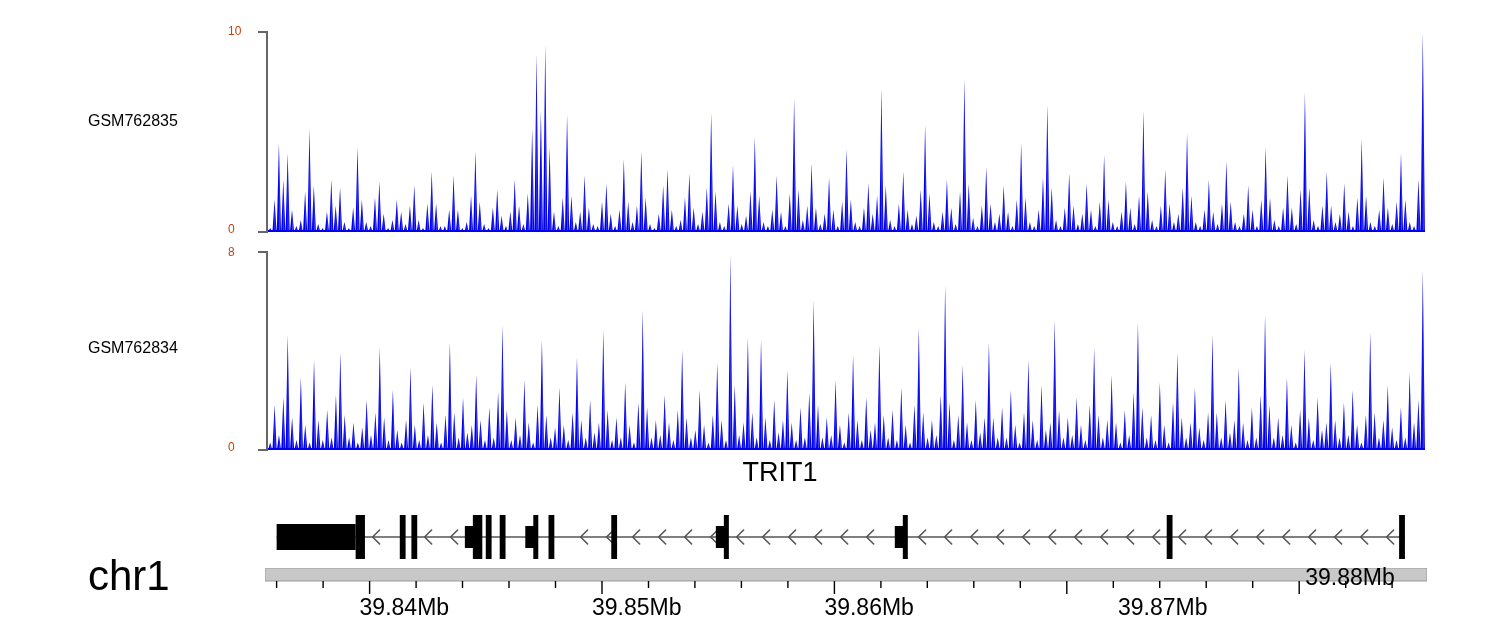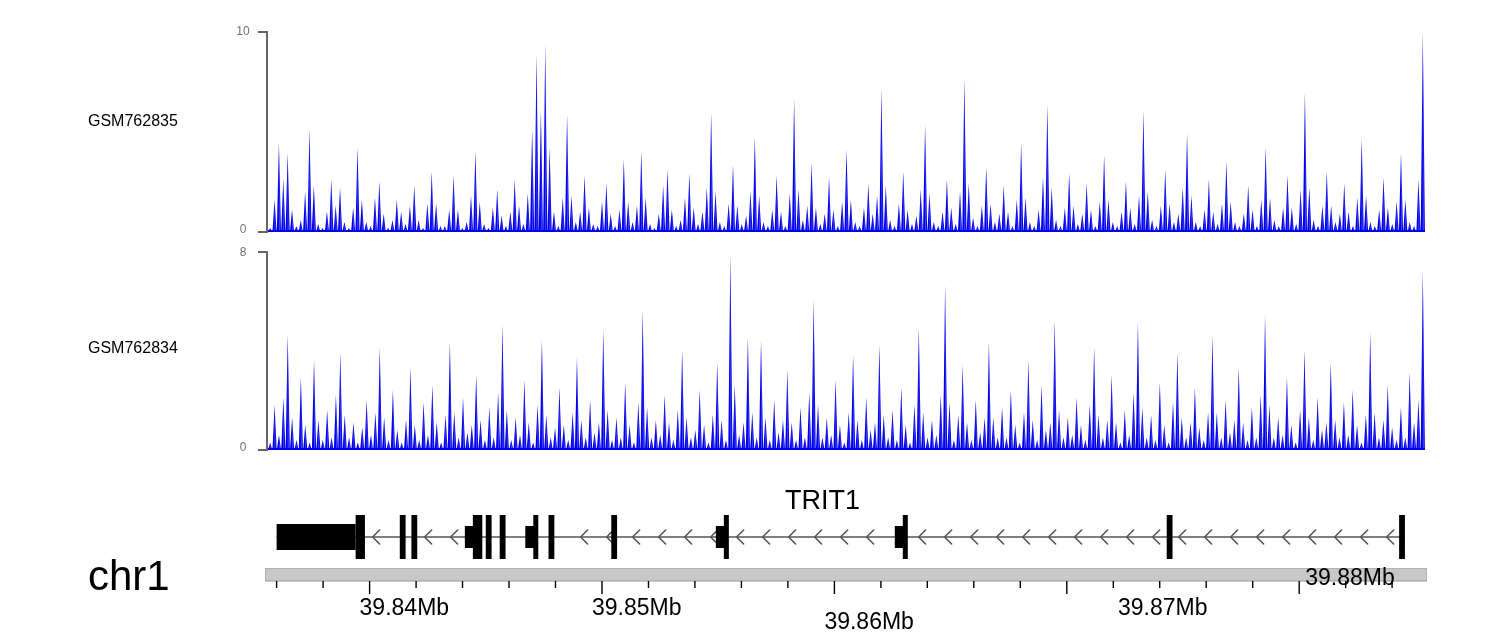--- a/index.html
+++ b/index.html
@@ -28,23 +28,23 @@
   .gene-name{
     position:absolute;
     font-size:27px;
     color:#000;
     white-space:nowrap;
     text-align:center;
   }
   .axis-tick-label{
     position:absolute;
     font-size:12px;
-    color:#737373;
-    white-space:nowrap;
-    text-align:center;
+    color:#c2410c;
+    white-space:nowrap;
+    text-align:left;
   }
   .ruler-label{
     position:absolute;
     font-size:23px;
     color:#000;
     white-space:nowrap;
   }
 
   .data-panel{position:absolute;}
   .data-panel svg{display:block;}
@@ -90,21 +90,21 @@
   </div>
 
   <div class="data-panel" id="panel-1" style="left:268px;top:250px;width:1157px;height:200px;">
       <svg width="1157" height="200" viewBox="0 0 1157 200">
         <path d="M0,200 L0.09,200 L2.19,192.50 L4.29,200 L4.47,200 L6.57,155.00 L8.68,200 L8.85,200 L10.96,185.00 L13.06,200 L13.24,200 L15.34,147.50 L17.44,200 L17.62,200 L19.72,85.00 L21.83,200 L22.00,200 L24.10,167.50 L26.21,200 L26.38,200 L28.49,190.00 L30.59,200 L30.77,200 L32.87,127.50 L34.97,200 L35.15,200 L37.25,175.00 L39.36,200 L39.53,200 L41.63,192.50 L43.74,200 L43.91,200 L46.02,110.00 L48.12,200 L48.30,200 L50.40,170.00 L52.50,200 L52.68,200 L54.78,190.00 L56.89,200 L57.06,200 L59.16,160.00 L61.27,200 L61.44,200 L63.55,187.50 L65.65,200 L65.83,200 L67.93,145.00 L70.03,200 L70.21,200 L72.31,102.50 L74.42,200 L74.59,200 L76.70,165.00 L78.80,200 L78.97,200 L81.08,187.50 L83.18,200 L83.36,200 L85.46,172.50 L87.56,200 L87.74,200 L89.84,192.50 L91.95,200 L92.12,200 L94.23,177.50 L96.33,200 L96.50,200 L98.61,150.00 L100.71,200 L100.89,200 L102.99,185.00 L105.09,200 L105.27,200 L107.37,162.50 L109.48,200 L109.65,200 L111.76,97.50 L113.86,200 L114.03,200 L116.14,167.50 L118.24,200 L118.42,200 L120.52,190.00 L122.62,200 L122.80,200 L124.90,140.00 L127.01,200 L127.18,200 L129.29,180.00 L131.39,200 L131.56,200 L133.67,192.50 L135.77,200 L135.95,200 L138.05,170.00 L140.15,200 L140.33,200 L142.43,117.50 L144.54,200 L144.71,200 L146.82,175.00 L148.92,200 L149.10,200 L151.20,190.00 L153.30,200 L153.48,200 L155.58,152.50 L157.69,200 L157.86,200 L159.96,185.00 L162.07,200 L162.24,200 L164.35,135.00 L166.45,200 L166.63,200 L168.73,172.50 L170.83,200 L171.01,200 L173.11,192.50 L175.22,200 L175.39,200 L177.49,165.00 L179.60,200 L179.77,200 L181.88,92.50 L183.98,200 L184.16,200 L186.26,162.50 L188.36,200 L188.54,200 L190.64,187.50 L192.75,200 L192.92,200 L195.02,147.50 L197.13,200 L197.30,200 L199.41,182.50 L201.51,200 L201.69,200 L203.79,175.00 L205.89,200 L206.07,200 L208.17,125.00 L210.28,200 L210.45,200 L212.55,170.00 L214.66,200 L214.83,200 L216.94,190.00 L219.04,200 L219.22,200 L221.32,157.50 L223.42,200 L223.60,200 L225.70,187.50 L227.81,200 L227.98,200 L230.09,142.50 L232.19,200 L232.36,200 L234.47,75.00 L236.57,200 L236.75,200 L238.85,160.00 L240.95,200 L241.13,200 L243.23,190.00 L245.34,200 L245.51,200 L247.62,167.50 L249.72,200 L249.89,200 L252.00,185.00 L254.10,200 L254.28,200 L256.38,130.00 L258.48,200 L258.66,200 L260.76,172.50 L262.87,200 L263.04,200 L265.15,192.50 L267.25,200 L267.42,200 L269.53,155.00 L271.63,200 L271.81,200 L273.91,90.00 L276.01,200 L276.19,200 L278.29,165.00 L280.40,200 L280.57,200 L282.68,187.50 L284.78,200 L284.96,200 L287.06,177.50 L289.16,200 L289.34,200 L291.44,137.50 L293.54,200 L293.72,200 L295.82,175.00 L297.93,200 L298.10,200 L300.21,190.00 L302.31,200 L302.49,200 L304.59,162.50 L306.69,200 L306.87,200 L308.97,107.50 L311.08,200 L311.25,200 L313.35,170.00 L315.46,200 L315.63,200 L317.74,187.50 L319.84,200 L320.02,200 L322.12,150.00 L324.22,200 L324.40,200 L326.50,182.50 L328.61,200 L328.78,200 L330.88,172.50 L332.99,200 L333.16,200 L335.27,80.00 L337.37,200 L337.55,200 L339.65,160.00 L341.75,200 L341.93,200 L344.03,190.00 L346.14,200 L346.31,200 L348.41,167.50 L350.52,200 L350.69,200 L352.80,187.50 L354.90,200 L355.08,200 L357.18,132.50 L359.28,200 L359.46,200 L361.56,175.00 L363.67,200 L363.84,200 L365.95,192.50 L368.05,200 L368.22,200 L370.33,152.50 L372.43,200 L372.61,200 L374.71,60.00 L376.81,200 L376.99,200 L379.09,157.50 L381.20,200 L381.37,200 L383.48,187.50 L385.58,200 L385.75,200 L387.86,170.00 L389.96,200 L390.14,200 L392.24,185.00 L394.34,200 L394.52,200 L396.62,145.00 L398.73,200 L398.90,200 L401.01,172.50 L403.11,200 L403.28,200 L405.39,190.00 L407.49,200 L407.67,200 L409.77,160.00 L411.87,200 L412.05,200 L414.15,100.00 L416.26,200 L416.43,200 L418.54,167.50 L420.64,200 L420.81,200 L422.92,187.50 L425.02,200 L425.20,200 L427.30,180.00 L429.40,200 L429.58,200 L431.68,140.00 L433.79,200 L433.96,200 L436.07,175.00 L438.17,200 L438.35,200 L440.45,192.50 L442.55,200 L442.73,200 L444.83,165.00 L446.94,200 L447.11,200 L449.21,112.50 L451.32,200 L451.49,200 L453.60,170.00 L455.70,200 L455.88,200 L457.98,190.00 L460.08,200 L460.26,200 L462.36,5.00 L464.47,200 L464.64,200 L466.74,135.00 L468.85,200 L469.02,200 L471.13,185.00 L473.23,200 L473.41,200 L475.51,172.50 L477.61,200 L477.79,200 L479.89,87.50 L482.00,200 L482.17,200 L484.27,162.50 L486.38,200 L486.55,200 L488.66,187.50 L490.76,200 L490.94,200 L493.04,90.00 L495.14,200 L495.32,200 L497.42,167.50 L499.53,200 L499.70,200 L501.80,190.00 L503.91,200 L504.08,200 L506.19,150.00 L508.29,200 L508.47,200 L510.57,182.50 L512.67,200 L512.85,200 L514.95,170.00 L517.06,200 L517.23,200 L519.34,120.00 L521.44,200 L521.61,200 L523.72,172.50 L525.82,200 L526.00,200 L528.10,190.00 L530.20,200 L530.38,200 L532.48,157.50 L534.59,200 L534.76,200 L536.87,187.50 L538.97,200 L539.14,200 L541.25,142.50 L543.35,200 L543.53,200 L545.63,50.00 L547.73,200 L547.91,200 L550.01,155.00 L552.12,200 L552.29,200 L554.40,187.50 L556.50,200 L556.67,200 L558.78,167.50 L560.88,200 L561.06,200 L563.16,185.00 L565.26,200 L565.44,200 L567.54,130.00 L569.65,200 L569.82,200 L571.93,175.00 L574.03,200 L574.21,200 L576.31,192.50 L578.41,200 L578.59,200 L580.69,162.50 L582.79,200 L582.97,200 L585.07,105.00 L587.18,200 L587.35,200 L589.46,170.00 L591.56,200 L591.74,200 L593.84,190.00 L595.94,200 L596.12,200 L598.22,147.50 L600.33,200 L600.50,200 L602.60,180.00 L604.71,200 L604.88,200 L606.99,172.50 L609.09,200 L609.27,200 L611.37,95.00 L613.47,200 L613.65,200 L615.75,165.00 L617.86,200 L618.03,200 L620.13,187.50 L622.24,200 L622.41,200 L624.52,160.00 L626.62,200 L626.80,200 L628.90,190.00 L631.00,200 L631.18,200 L633.28,137.50 L635.39,200 L635.56,200 L637.66,175.00 L639.77,200 L639.94,200 L642.05,192.50 L644.15,200 L644.33,200 L646.43,155.00 L648.53,200 L648.71,200 L650.81,77.50 L652.92,200 L653.09,200 L655.20,162.50 L657.30,200 L657.47,200 L659.58,187.50 L661.68,200 L661.86,200 L663.96,170.00 L666.06,200 L666.24,200 L668.34,185.00 L670.45,200 L670.62,200 L672.73,145.00 L674.83,200 L675.00,200 L677.11,35.00 L679.21,200 L679.39,200 L681.49,152.50 L683.59,200 L683.77,200 L685.87,190.00 L687.98,200 L688.15,200 L690.26,165.00 L692.36,200 L692.53,200 L694.64,115.00 L696.74,200 L696.92,200 L699.02,172.50 L701.12,200 L701.30,200 L703.40,190.00 L705.51,200 L705.68,200 L707.79,150.00 L709.89,200 L710.06,200 L712.17,182.50 L714.27,200 L714.45,200 L716.55,167.50 L718.65,200 L718.83,200 L720.93,92.50 L723.04,200 L723.21,200 L725.32,167.50 L727.42,200 L727.60,200 L729.70,187.50 L731.80,200 L731.98,200 L734.08,157.50 L736.19,200 L736.36,200 L738.46,187.50 L740.57,200 L740.74,200 L742.85,140.00 L744.95,200 L745.13,200 L747.23,175.00 L749.33,200 L749.51,200 L751.61,192.50 L753.72,200 L753.89,200 L755.99,162.50 L758.10,200 L758.27,200 L760.38,110.00 L762.48,200 L762.66,200 L764.76,170.00 L766.86,200 L767.04,200 L769.14,190.00 L771.25,200 L771.42,200 L773.52,135.00 L775.63,200 L775.80,200 L777.91,180.00 L780.01,200 L780.19,200 L782.29,172.50 L784.39,200 L784.57,200 L786.67,70.00 L788.78,200 L788.95,200 L791.05,160.00 L793.16,200 L793.33,200 L795.44,187.50 L797.54,200 L797.72,200 L799.82,167.50 L801.92,200 L802.10,200 L804.20,185.00 L806.31,200 L806.48,200 L808.59,147.50 L810.69,200 L810.86,200 L812.97,175.00 L815.07,200 L815.25,200 L817.35,190.00 L819.45,200 L819.63,200 L821.73,155.00 L823.84,200 L824.01,200 L826.12,97.50 L828.22,200 L828.39,200 L830.50,165.00 L832.60,200 L832.78,200 L834.88,187.50 L836.98,200 L837.16,200 L839.26,170.00 L841.37,200 L841.54,200 L843.65,125.00 L845.75,200 L845.92,200 L848.03,172.50 L850.13,200 L850.31,200 L852.41,192.50 L854.51,200 L854.69,200 L856.79,160.00 L858.90,200 L859.07,200 L861.18,185.00 L863.28,200 L863.46,200 L865.56,142.50 L867.66,200 L867.84,200 L869.94,72.50 L872.04,200 L872.22,200 L874.32,157.50 L876.43,200 L876.60,200 L878.71,187.50 L880.81,200 L880.99,200 L883.09,165.00 L885.19,200 L885.37,200 L887.47,190.00 L889.58,200 L889.75,200 L891.85,132.50 L893.96,200 L894.13,200 L896.24,175.00 L898.34,200 L898.52,200 L900.62,192.50 L902.72,200 L902.90,200 L905.00,152.50 L907.11,200 L907.28,200 L909.38,102.50 L911.49,200 L911.66,200 L913.77,167.50 L915.87,200 L916.05,200 L918.15,187.50 L920.25,200 L920.43,200 L922.53,172.50 L924.64,200 L924.81,200 L926.91,137.50 L929.02,200 L929.19,200 L931.30,177.50 L933.40,200 L933.58,200 L935.68,190.00 L937.78,200 L937.96,200 L940.06,162.50 L942.17,200 L942.34,200 L944.45,85.00 L946.55,200 L946.72,200 L948.83,162.50 L950.93,200 L951.11,200 L953.21,187.50 L955.31,200 L955.49,200 L957.59,150.00 L959.70,200 L959.87,200 L961.98,182.50 L964.08,200 L964.25,200 L966.36,170.00 L968.46,200 L968.64,200 L970.74,117.50 L972.84,200 L973.02,200 L975.12,172.50 L977.23,200 L977.40,200 L979.51,190.00 L981.61,200 L981.78,200 L983.89,157.50 L985.99,200 L986.17,200 L988.27,187.50 L990.37,200 L990.55,200 L992.65,145.00 L994.76,200 L994.93,200 L997.04,65.00 L999.14,200 L999.31,200 L1001.42,155.00 L1003.52,200 L1003.70,200 L1005.80,187.50 L1007.90,200 L1008.08,200 L1010.18,167.50 L1012.29,200 L1012.46,200 L1014.57,185.00 L1016.67,200 L1016.85,200 L1018.95,127.50 L1021.05,200 L1021.23,200 L1023.33,175.00 L1025.44,200 L1025.61,200 L1027.71,192.50 L1029.82,200 L1029.99,200 L1032.10,160.00 L1034.20,200 L1034.38,200 L1036.48,100.00 L1038.58,200 L1038.76,200 L1040.86,167.50 L1042.97,200 L1043.14,200 L1045.24,190.00 L1047.35,200 L1047.52,200 L1049.63,147.50 L1051.73,200 L1051.91,200 L1054.01,180.00 L1056.11,200 L1056.29,200 L1058.39,172.50 L1060.50,200 L1060.67,200 L1062.77,112.50 L1064.88,200 L1065.05,200 L1067.16,170.00 L1069.26,200 L1069.44,200 L1071.54,187.50 L1073.64,200 L1073.82,200 L1075.92,152.50 L1078.03,200 L1078.20,200 L1080.30,185.00 L1082.41,200 L1082.58,200 L1084.69,140.00 L1086.79,200 L1086.97,200 L1089.07,175.00 L1091.17,200 L1091.35,200 L1093.45,192.50 L1095.56,200 L1095.73,200 L1097.84,165.00 L1099.94,200 L1100.11,200 L1102.22,82.50 L1104.32,200 L1104.50,200 L1106.60,162.50 L1108.70,200 L1108.88,200 L1110.98,187.50 L1113.09,200 L1113.26,200 L1115.37,170.00 L1117.47,200 L1117.64,200 L1119.75,135.00 L1121.85,200 L1122.03,200 L1124.13,177.50 L1126.23,200 L1126.41,200 L1128.51,190.00 L1130.62,200 L1130.79,200 L1132.90,157.50 L1135.00,200 L1135.17,200 L1137.28,187.50 L1139.38,200 L1139.56,200 L1141.66,122.50 L1143.76,200 L1143.94,200 L1146.04,172.50 L1148.15,200 L1148.32,200 L1150.43,150.00 L1152.53,200 L1152.71,200 L1154.81,20.00 L1156.91,200 L1157,200 Z" fill="#0000EE"></path>
         <path d="M2.19,192.50 L3.16,200 L2.19,200 Z M6.57,155.00 L7.54,200 L6.57,200 Z M10.96,185.00 L11.92,200 L10.96,200 Z M15.34,147.50 L16.30,200 L15.34,200 Z M19.72,85.00 L20.69,200 L19.72,200 Z M24.10,167.50 L25.07,200 L24.10,200 Z M28.49,190.00 L29.45,200 L28.49,200 Z M32.87,127.50 L33.83,200 L32.87,200 Z M37.25,175.00 L38.22,200 L37.25,200 Z M41.63,192.50 L42.60,200 L41.63,200 Z M46.02,110.00 L46.98,200 L46.02,200 Z M50.40,170.00 L51.36,200 L50.40,200 Z M54.78,190.00 L55.75,200 L54.78,200 Z M59.16,160.00 L60.13,200 L59.16,200 Z M63.55,187.50 L64.51,200 L63.55,200 Z M67.93,145.00 L68.89,200 L67.93,200 Z M72.31,102.50 L73.28,200 L72.31,200 Z M76.70,165.00 L77.66,200 L76.70,200 Z M81.08,187.50 L82.04,200 L81.08,200 Z M85.46,172.50 L86.42,200 L85.46,200 Z M89.84,192.50 L90.81,200 L89.84,200 Z M94.23,177.50 L95.19,200 L94.23,200 Z M98.61,150.00 L99.57,200 L98.61,200 Z M102.99,185.00 L103.95,200 L102.99,200 Z M107.37,162.50 L108.34,200 L107.37,200 Z M111.76,97.50 L112.72,200 L111.76,200 Z M116.14,167.50 L117.10,200 L116.14,200 Z M120.52,190.00 L121.49,200 L120.52,200 Z M124.90,140.00 L125.87,200 L124.90,200 Z M129.29,180.00 L130.25,200 L129.29,200 Z M133.67,192.50 L134.63,200 L133.67,200 Z M138.05,170.00 L139.02,200 L138.05,200 Z M142.43,117.50 L143.40,200 L142.43,200 Z M146.82,175.00 L147.78,200 L146.82,200 Z M151.20,190.00 L152.16,200 L151.20,200 Z M155.58,152.50 L156.55,200 L155.58,200 Z M159.96,185.00 L160.93,200 L159.96,200 Z M164.35,135.00 L165.31,200 L164.35,200 Z M168.73,172.50 L169.69,200 L168.73,200 Z M173.11,192.50 L174.08,200 L173.11,200 Z M177.49,165.00 L178.46,200 L177.49,200 Z M181.88,92.50 L182.84,200 L181.88,200 Z M186.26,162.50 L187.22,200 L186.26,200 Z M190.64,187.50 L191.61,200 L190.64,200 Z M195.02,147.50 L195.99,200 L195.02,200 Z M199.41,182.50 L200.37,200 L199.41,200 Z M203.79,175.00 L204.75,200 L203.79,200 Z M208.17,125.00 L209.14,200 L208.17,200 Z M212.55,170.00 L213.52,200 L212.55,200 Z M216.94,190.00 L217.90,200 L216.94,200 Z M221.32,157.50 L222.28,200 L221.32,200 Z M225.70,187.50 L226.67,200 L225.70,200 Z M230.09,142.50 L231.05,200 L230.09,200 Z M234.47,75.00 L235.43,200 L234.47,200 Z M238.85,160.00 L239.81,200 L238.85,200 Z M243.23,190.00 L244.20,200 L243.23,200 Z M247.62,167.50 L248.58,200 L247.62,200 Z M252.00,185.00 L252.96,200 L252.00,200 Z M256.38,130.00 L257.34,200 L256.38,200 Z M260.76,172.50 L261.73,200 L260.76,200 Z M265.15,192.50 L266.11,200 L265.15,200 Z M269.53,155.00 L270.49,200 L269.53,200 Z M273.91,90.00 L274.88,200 L273.91,200 Z M278.29,165.00 L279.26,200 L278.29,200 Z M282.68,187.50 L283.64,200 L282.68,200 Z M287.06,177.50 L288.02,200 L287.06,200 Z M291.44,137.50 L292.41,200 L291.44,200 Z M295.82,175.00 L296.79,200 L295.82,200 Z M300.21,190.00 L301.17,200 L300.21,200 Z M304.59,162.50 L305.55,200 L304.59,200 Z M308.97,107.50 L309.94,200 L308.97,200 Z M313.35,170.00 L314.32,200 L313.35,200 Z M317.74,187.50 L318.70,200 L317.74,200 Z M322.12,150.00 L323.08,200 L322.12,200 Z M326.50,182.50 L327.47,200 L326.50,200 Z M330.88,172.50 L331.85,200 L330.88,200 Z M335.27,80.00 L336.23,200 L335.27,200 Z M339.65,160.00 L340.61,200 L339.65,200 Z M344.03,190.00 L345.00,200 L344.03,200 Z M348.41,167.50 L349.38,200 L348.41,200 Z M352.80,187.50 L353.76,200 L352.80,200 Z M357.18,132.50 L358.14,200 L357.18,200 Z M361.56,175.00 L362.53,200 L361.56,200 Z M365.95,192.50 L366.91,200 L365.95,200 Z M370.33,152.50 L371.29,200 L370.33,200 Z M374.71,60.00 L375.67,200 L374.71,200 Z M379.09,157.50 L380.06,200 L379.09,200 Z M383.48,187.50 L384.44,200 L383.48,200 Z M387.86,170.00 L388.82,200 L387.86,200 Z M392.24,185.00 L393.20,200 L392.24,200 Z M396.62,145.00 L397.59,200 L396.62,200 Z M401.01,172.50 L401.97,200 L401.01,200 Z M405.39,190.00 L406.35,200 L405.39,200 Z M409.77,160.00 L410.74,200 L409.77,200 Z M414.15,100.00 L415.12,200 L414.15,200 Z M418.54,167.50 L419.50,200 L418.54,200 Z M422.92,187.50 L423.88,200 L422.92,200 Z M427.30,180.00 L428.27,200 L427.30,200 Z M431.68,140.00 L432.65,200 L431.68,200 Z M436.07,175.00 L437.03,200 L436.07,200 Z M440.45,192.50 L441.41,200 L440.45,200 Z M444.83,165.00 L445.80,200 L444.83,200 Z M449.21,112.50 L450.18,200 L449.21,200 Z M453.60,170.00 L454.56,200 L453.60,200 Z M457.98,190.00 L458.94,200 L457.98,200 Z M462.36,5.00 L463.33,200 L462.36,200 Z M466.74,135.00 L467.71,200 L466.74,200 Z M471.13,185.00 L472.09,200 L471.13,200 Z M475.51,172.50 L476.47,200 L475.51,200 Z M479.89,87.50 L480.86,200 L479.89,200 Z M484.27,162.50 L485.24,200 L484.27,200 Z M488.66,187.50 L489.62,200 L488.66,200 Z M493.04,90.00 L494.00,200 L493.04,200 Z M497.42,167.50 L498.39,200 L497.42,200 Z M501.80,190.00 L502.77,200 L501.80,200 Z M506.19,150.00 L507.15,200 L506.19,200 Z M510.57,182.50 L511.53,200 L510.57,200 Z M514.95,170.00 L515.92,200 L514.95,200 Z M519.34,120.00 L520.30,200 L519.34,200 Z M523.72,172.50 L524.68,200 L523.72,200 Z M528.10,190.00 L529.06,200 L528.10,200 Z M532.48,157.50 L533.45,200 L532.48,200 Z M536.87,187.50 L537.83,200 L536.87,200 Z M541.25,142.50 L542.21,200 L541.25,200 Z M545.63,50.00 L546.59,200 L545.63,200 Z M550.01,155.00 L550.98,200 L550.01,200 Z M554.40,187.50 L555.36,200 L554.40,200 Z M558.78,167.50 L559.74,200 L558.78,200 Z M563.16,185.00 L564.13,200 L563.16,200 Z M567.54,130.00 L568.51,200 L567.54,200 Z M571.93,175.00 L572.89,200 L571.93,200 Z M576.31,192.50 L577.27,200 L576.31,200 Z M580.69,162.50 L581.66,200 L580.69,200 Z M585.07,105.00 L586.04,200 L585.07,200 Z M589.46,170.00 L590.42,200 L589.46,200 Z M593.84,190.00 L594.80,200 L593.84,200 Z M598.22,147.50 L599.19,200 L598.22,200 Z M602.60,180.00 L603.57,200 L602.60,200 Z M606.99,172.50 L607.95,200 L606.99,200 Z M611.37,95.00 L612.33,200 L611.37,200 Z M615.75,165.00 L616.72,200 L615.75,200 Z M620.13,187.50 L621.10,200 L620.13,200 Z M624.52,160.00 L625.48,200 L624.52,200 Z M628.90,190.00 L629.86,200 L628.90,200 Z M633.28,137.50 L634.25,200 L633.28,200 Z M637.66,175.00 L638.63,200 L637.66,200 Z M642.05,192.50 L643.01,200 L642.05,200 Z M646.43,155.00 L647.39,200 L646.43,200 Z M650.81,77.50 L651.78,200 L650.81,200 Z M655.20,162.50 L656.16,200 L655.20,200 Z M659.58,187.50 L660.54,200 L659.58,200 Z M663.96,170.00 L664.92,200 L663.96,200 Z M668.34,185.00 L669.31,200 L668.34,200 Z M672.73,145.00 L673.69,200 L672.73,200 Z M677.11,35.00 L678.07,200 L677.11,200 Z M681.49,152.50 L682.45,200 L681.49,200 Z M685.87,190.00 L686.84,200 L685.87,200 Z M690.26,165.00 L691.22,200 L690.26,200 Z M694.64,115.00 L695.60,200 L694.64,200 Z M699.02,172.50 L699.99,200 L699.02,200 Z M703.40,190.00 L704.37,200 L703.40,200 Z M707.79,150.00 L708.75,200 L707.79,200 Z M712.17,182.50 L713.13,200 L712.17,200 Z M716.55,167.50 L717.52,200 L716.55,200 Z M720.93,92.50 L721.90,200 L720.93,200 Z M725.32,167.50 L726.28,200 L725.32,200 Z M729.70,187.50 L730.66,200 L729.70,200 Z M734.08,157.50 L735.05,200 L734.08,200 Z M738.46,187.50 L739.43,200 L738.46,200 Z M742.85,140.00 L743.81,200 L742.85,200 Z M747.23,175.00 L748.19,200 L747.23,200 Z M751.61,192.50 L752.58,200 L751.61,200 Z M755.99,162.50 L756.96,200 L755.99,200 Z M760.38,110.00 L761.34,200 L760.38,200 Z M764.76,170.00 L765.72,200 L764.76,200 Z M769.14,190.00 L770.11,200 L769.14,200 Z M773.52,135.00 L774.49,200 L773.52,200 Z M777.91,180.00 L778.87,200 L777.91,200 Z M782.29,172.50 L783.25,200 L782.29,200 Z M786.67,70.00 L787.64,200 L786.67,200 Z M791.05,160.00 L792.02,200 L791.05,200 Z M795.44,187.50 L796.40,200 L795.44,200 Z M799.82,167.50 L800.78,200 L799.82,200 Z M804.20,185.00 L805.17,200 L804.20,200 Z M808.59,147.50 L809.55,200 L808.59,200 Z M812.97,175.00 L813.93,200 L812.97,200 Z M817.35,190.00 L818.31,200 L817.35,200 Z M821.73,155.00 L822.70,200 L821.73,200 Z M826.12,97.50 L827.08,200 L826.12,200 Z M830.50,165.00 L831.46,200 L830.50,200 Z M834.88,187.50 L835.84,200 L834.88,200 Z M839.26,170.00 L840.23,200 L839.26,200 Z M843.65,125.00 L844.61,200 L843.65,200 Z M848.03,172.50 L848.99,200 L848.03,200 Z M852.41,192.50 L853.38,200 L852.41,200 Z M856.79,160.00 L857.76,200 L856.79,200 Z M861.18,185.00 L862.14,200 L861.18,200 Z M865.56,142.50 L866.52,200 L865.56,200 Z M869.94,72.50 L870.91,200 L869.94,200 Z M874.32,157.50 L875.29,200 L874.32,200 Z M878.71,187.50 L879.67,200 L878.71,200 Z M883.09,165.00 L884.05,200 L883.09,200 Z M887.47,190.00 L888.44,200 L887.47,200 Z M891.85,132.50 L892.82,200 L891.85,200 Z M896.24,175.00 L897.20,200 L896.24,200 Z M900.62,192.50 L901.58,200 L900.62,200 Z M905.00,152.50 L905.97,200 L905.00,200 Z M909.38,102.50 L910.35,200 L909.38,200 Z M913.77,167.50 L914.73,200 L913.77,200 Z M918.15,187.50 L919.11,200 L918.15,200 Z M922.53,172.50 L923.50,200 L922.53,200 Z M926.91,137.50 L927.88,200 L926.91,200 Z M931.30,177.50 L932.26,200 L931.30,200 Z M935.68,190.00 L936.64,200 L935.68,200 Z M940.06,162.50 L941.03,200 L940.06,200 Z M944.45,85.00 L945.41,200 L944.45,200 Z M948.83,162.50 L949.79,200 L948.83,200 Z M953.21,187.50 L954.17,200 L953.21,200 Z M957.59,150.00 L958.56,200 L957.59,200 Z M961.98,182.50 L962.94,200 L961.98,200 Z M966.36,170.00 L967.32,200 L966.36,200 Z M970.74,117.50 L971.70,200 L970.74,200 Z M975.12,172.50 L976.09,200 L975.12,200 Z M979.51,190.00 L980.47,200 L979.51,200 Z M983.89,157.50 L984.85,200 L983.89,200 Z M988.27,187.50 L989.24,200 L988.27,200 Z M992.65,145.00 L993.62,200 L992.65,200 Z M997.04,65.00 L998.00,200 L997.04,200 Z M1001.42,155.00 L1002.38,200 L1001.42,200 Z M1005.80,187.50 L1006.77,200 L1005.80,200 Z M1010.18,167.50 L1011.15,200 L1010.18,200 Z M1014.57,185.00 L1015.53,200 L1014.57,200 Z M1018.95,127.50 L1019.91,200 L1018.95,200 Z M1023.33,175.00 L1024.30,200 L1023.33,200 Z M1027.71,192.50 L1028.68,200 L1027.71,200 Z M1032.10,160.00 L1033.06,200 L1032.10,200 Z M1036.48,100.00 L1037.44,200 L1036.48,200 Z M1040.86,167.50 L1041.83,200 L1040.86,200 Z M1045.24,190.00 L1046.21,200 L1045.24,200 Z M1049.63,147.50 L1050.59,200 L1049.63,200 Z M1054.01,180.00 L1054.97,200 L1054.01,200 Z M1058.39,172.50 L1059.36,200 L1058.39,200 Z M1062.77,112.50 L1063.74,200 L1062.77,200 Z M1067.16,170.00 L1068.12,200 L1067.16,200 Z M1071.54,187.50 L1072.50,200 L1071.54,200 Z M1075.92,152.50 L1076.89,200 L1075.92,200 Z M1080.30,185.00 L1081.27,200 L1080.30,200 Z M1084.69,140.00 L1085.65,200 L1084.69,200 Z M1089.07,175.00 L1090.03,200 L1089.07,200 Z M1093.45,192.50 L1094.42,200 L1093.45,200 Z M1097.84,165.00 L1098.80,200 L1097.84,200 Z M1102.22,82.50 L1103.18,200 L1102.22,200 Z M1106.60,162.50 L1107.56,200 L1106.60,200 Z M1110.98,187.50 L1111.95,200 L1110.98,200 Z M1115.37,170.00 L1116.33,200 L1115.37,200 Z M1119.75,135.00 L1120.71,200 L1119.75,200 Z M1124.13,177.50 L1125.09,200 L1124.13,200 Z M1128.51,190.00 L1129.48,200 L1128.51,200 Z M1132.90,157.50 L1133.86,200 L1132.90,200 Z M1137.28,187.50 L1138.24,200 L1137.28,200 Z M1141.66,122.50 L1142.63,200 L1141.66,200 Z M1146.04,172.50 L1147.01,200 L1146.04,200 Z M1150.43,150.00 L1151.39,200 L1150.43,200 Z M1154.81,20.00 L1155.77,200 L1154.81,200 Z " fill="#8a8ae8" opacity="0.55"></path>
         <rect x="0" y="198" width="1157" height="2" fill="#0000EE"></rect>
       </svg>
     </div>
 
-  <div class="gene-name" style="left:700px;top:485px;width:160px;text-align:right;">TRIT1</div>
+  <div class="gene-name" style="left:700px;top:457px;width:160px;">TRIT1</div>
 
   <div class="gene-panel" id="gene-panel" style="left:265px;top:508px;width:1162px;height:58px;"><svg width="1162" height="58" viewBox="0 0 1162 58">
         <rect x="11.619999999891036" y="28" width="1128.3020000000354" height="2" fill="#808080"></rect>
         <path d="M114.61999999989104,22 L107.61999999989104,29 L114.61999999989104,36" fill="none" stroke="#555555" stroke-width="1.6" stroke-linecap="round" stroke-linejoin="round"></path>
         <path d="M166.61999999989104,22 L159.61999999989104,29 L166.61999999989104,36" fill="none" stroke="#555555" stroke-width="1.6" stroke-linecap="round" stroke-linejoin="round"></path>
         <path d="M192.61999999989104,22 L185.61999999989104,29 L192.61999999989104,36" fill="none" stroke="#555555" stroke-width="1.6" stroke-linecap="round" stroke-linejoin="round"></path>
         <path d="M322.61999999989104,22 L315.61999999989104,29 L322.61999999989104,36" fill="none" stroke="#555555" stroke-width="1.6" stroke-linecap="round" stroke-linejoin="round"></path>
         <path d="M348.61999999989104,22 L341.61999999989104,29 L348.61999999989104,36" fill="none" stroke="#555555" stroke-width="1.6" stroke-linecap="round" stroke-linejoin="round"></path>
         <path d="M374.61999999989104,22 L367.61999999989104,29 L374.61999999989104,36" fill="none" stroke="#555555" stroke-width="1.6" stroke-linecap="round" stroke-linejoin="round"></path>
         <path d="M400.61999999989104,22 L393.61999999989104,29 L400.61999999989104,36" fill="none" stroke="#555555" stroke-width="1.6" stroke-linecap="round" stroke-linejoin="round"></path>
@@ -183,18 +183,18 @@
         <line x1="941.2" y1="13" x2="941.2" y2="20" stroke="#000000" stroke-width="1.4"></line>
         <line x1="987.7" y1="13" x2="987.7" y2="20" stroke="#000000" stroke-width="1.4"></line>
         <line x1="1034.2" y1="13" x2="1034.2" y2="26" stroke="#000000" stroke-width="1.4"></line>
         <line x1="1080.7" y1="13" x2="1080.7" y2="20" stroke="#000000" stroke-width="1.4"></line>
         <line x1="1127.1" y1="13" x2="1127.1" y2="20" stroke="#000000" stroke-width="1.4"></line>
       </svg></div>
 
   <div id="ruler-labels" style="position:absolute;left:0;top:0;width:1500px;height:544px;pointer-events:none;">
       <div class="ruler-label" style="left: 359.58px; top: 594px;">39.84Mb</div>
       <div class="ruler-label" style="left: 591.98px; top: 594px;">39.85Mb</div>
-      <div class="ruler-label" style="left: 824.38px; top: 608px;">39.86Mb</div>
+      <div class="ruler-label" style="left: 824.38px; top: 594px;">39.86Mb</div>
       <div class="ruler-label" style="left: 1118px; top: 594px;">39.87Mb</div>
       <div class="ruler-label" style="left: 1289.18px; top: 564px; margin-left: 16px;">39.88Mb</div>
     </div>
 
 </div>
 
 </body></html>

